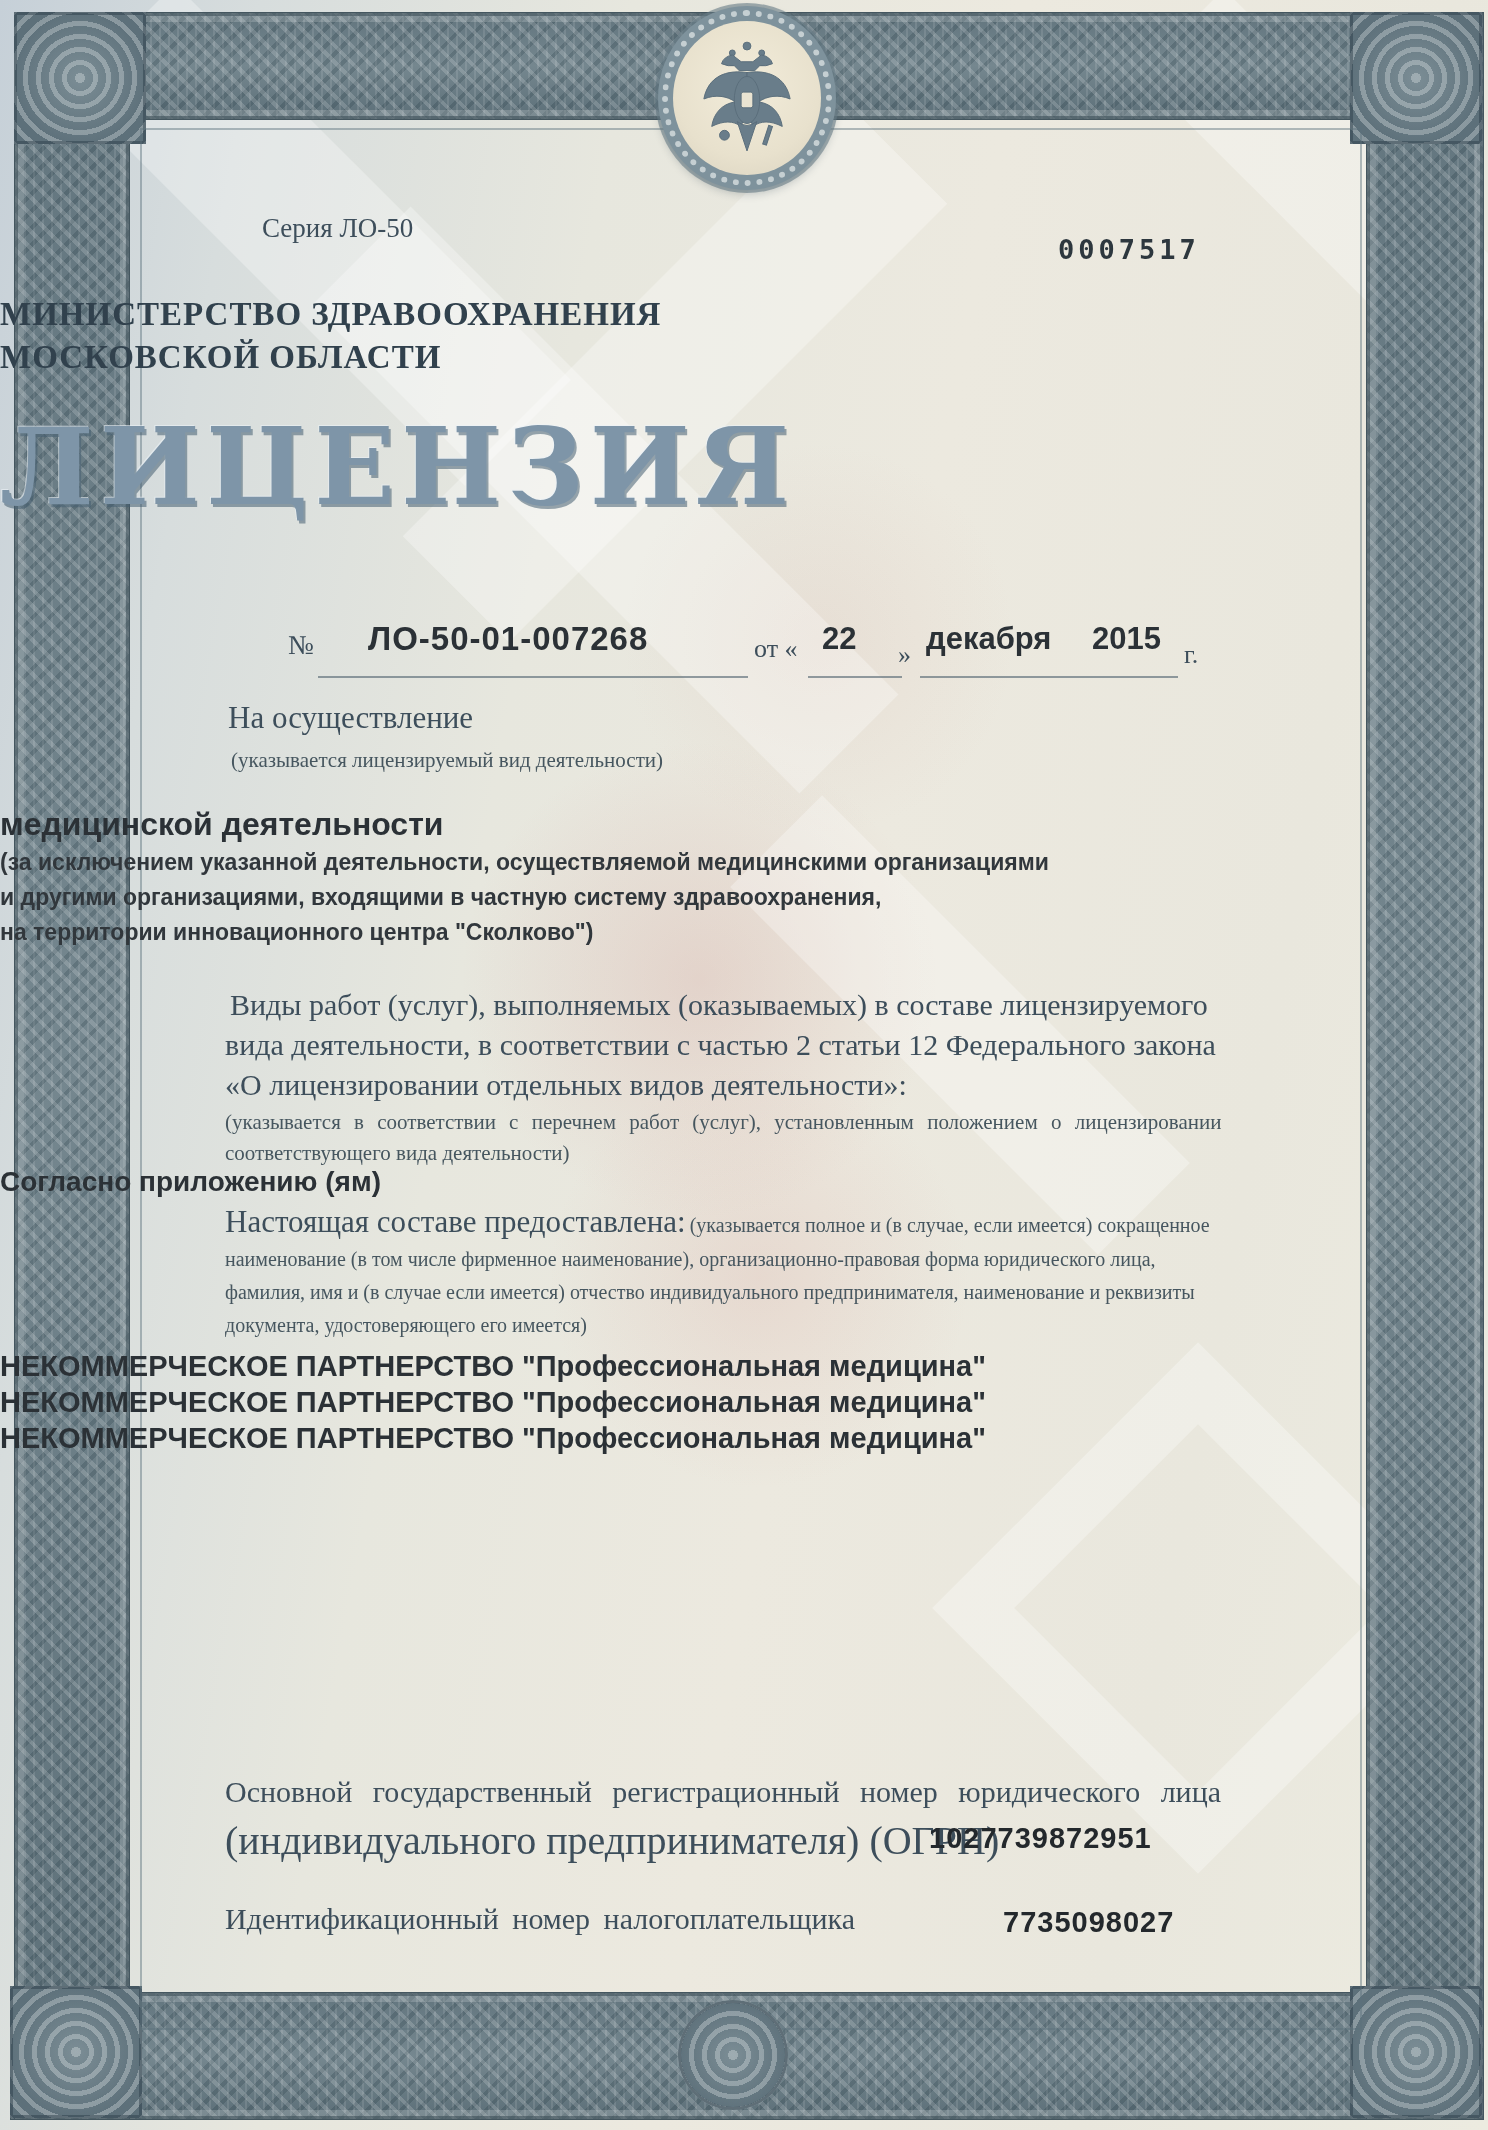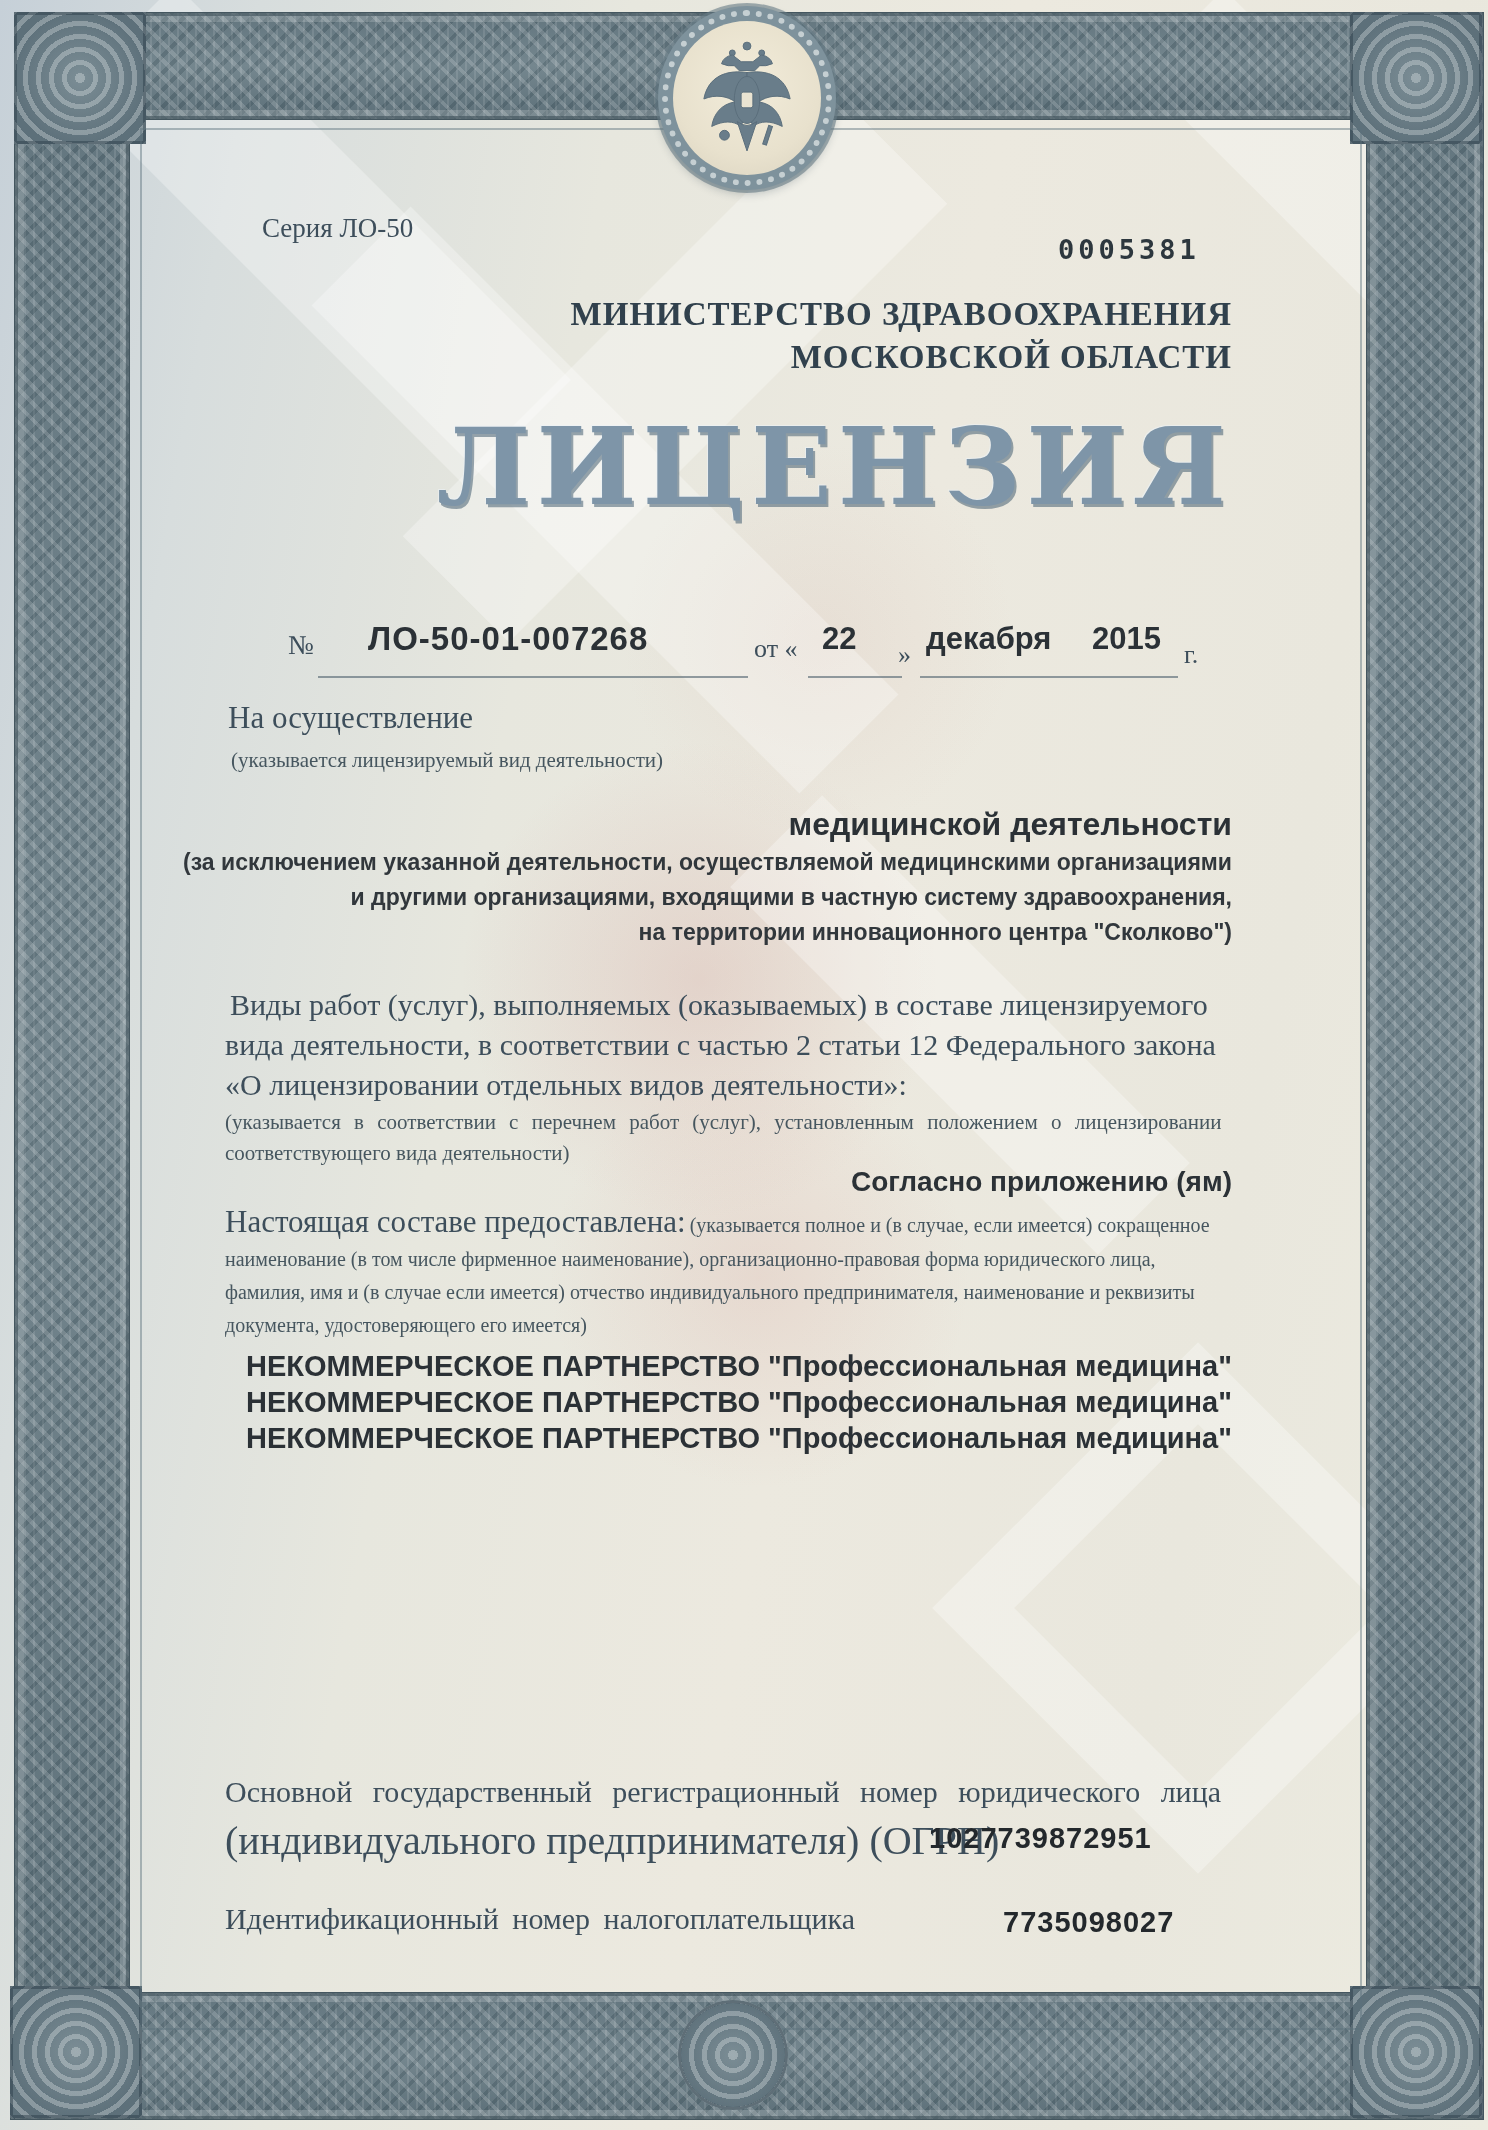--- a/index.html
+++ b/index.html
@@ -35,21 +35,21 @@
     background:radial-gradient(circle at 50% 42%, #f2ecda 0%, #e8e1cd 62%, #d9d2bf 100%);
     display:flex;align-items:center;justify-content:center;}
   
   .wm{position:absolute;background:rgba(255,255,255,.30);transform:rotate(45deg);pointer-events:none;}
   .wm-ring{position:absolute;width:260px;height:260px;border:58px solid rgba(255,255,255,.30);
     background:transparent;transform:rotate(45deg);pointer-events:none;}
   
   .serif{font-family:"Liberation Serif",serif;color:#3d4e5b;}
   .serif-sm{font-family:"Liberation Serif",serif;color:#46565f;}
   .sansb{font-family:"Liberation Sans",sans-serif;font-weight:700;color:#2b3136;}
-  .center{left:0;width:1232px;text-align:right;}
+  .center{left:0;width:1232px;text-align:left;}
   .blank-line{position:absolute;height:2px;background:rgba(90,108,118,.65);}
   .title{font-family:"DejaVu Serif",serif;font-weight:700;color:#7e95a8;
     text-shadow:2px 3px 0 rgba(70,95,113,.55), -1px -1px 0 rgba(235,242,246,.6);
     letter-spacing:6px;}
   .mono{font-family:"DejaVu Sans Mono",monospace;}
 </style>
 </head>
 <body>
 
 <div id="page">
@@ -87,21 +87,21 @@
           <path d="M40 84 L50 114 L60 84 Q50 92 40 84 Z"></path>
           <circle cx="27" cy="98" r="5"></circle>
           <rect x="69" y="88" width="4" height="20" transform="rotate(18 71 98)"></rect>
         </g>
         <rect x="44" y="54" width="12" height="16" rx="2" fill="#e9e3d1" stroke="#5a6e7b"></rect>
       </svg>
     </div>
   </div>
 
   <div class="abs serif" style="left:262px;top:213px;font-size:27px;">Серия ЛО-50</div>
-  <div class="abs mono" style="left:1058px;top:234px;font-size:27px;font-weight:700;letter-spacing:4px;color:#2d373e;">0005381</div>
+  <div class="abs mono" style="left:1058px;top:234px;font-size:27px;font-weight:700;letter-spacing:4px;color:#2d373e;">0007517</div>
 
   <div class="abs center serif" style="top:296px;font-weight:700;font-size:33px;letter-spacing:1px;color:#31414d;">МИНИСТЕРСТВО ЗДРАВООХРАНЕНИЯ</div>
   <div class="abs center serif" style="top:339px;font-weight:700;font-size:33px;letter-spacing:1px;color:#31414d;">МОСКОВСКОЙ ОБЛАСТИ</div>
 
   <div class="abs center title" style="top:404px;font-size:106px;">ЛИЦЕНЗИЯ</div>
 
   <div class="abs serif" style="left:288px;top:630px;font-size:27px;">№</div>
   <div class="abs sansb" style="left:368px;top:620px;font-size:33px;letter-spacing:1px;">ЛО-50-01-007268</div>
   <div class="abs serif" style="left:754px;top:634px;font-size:26px;">от «</div>
   <div class="abs sansb" style="left:822px;top:621px;font-size:31px;">22</div>

